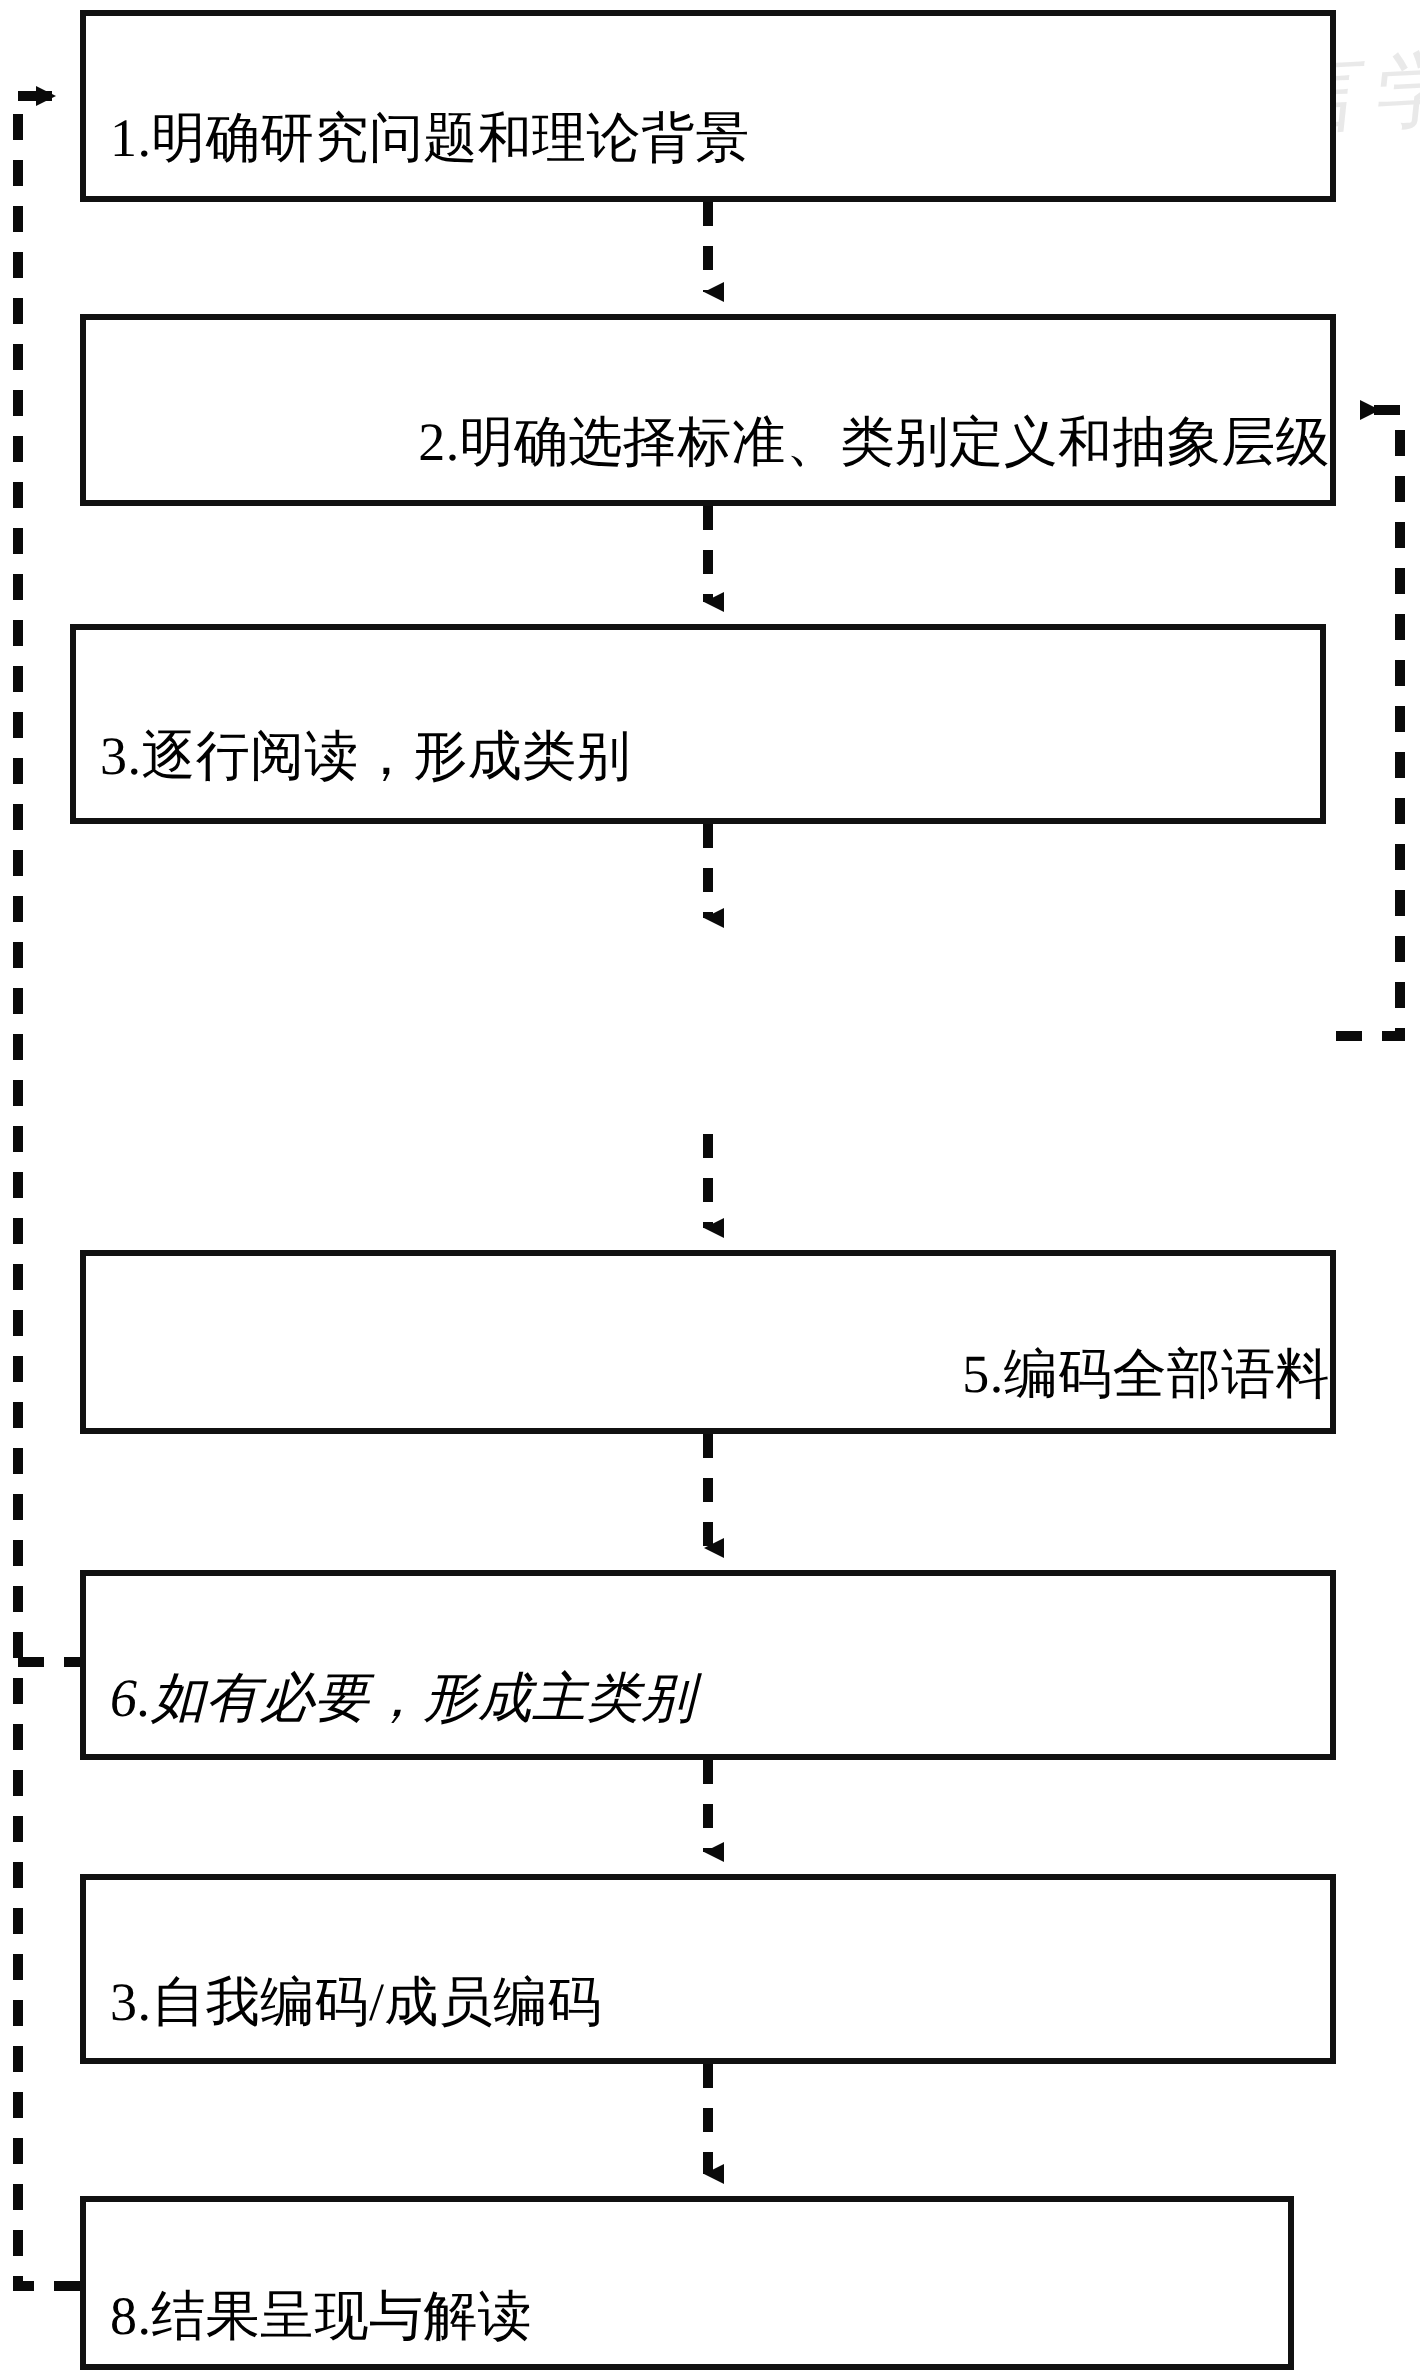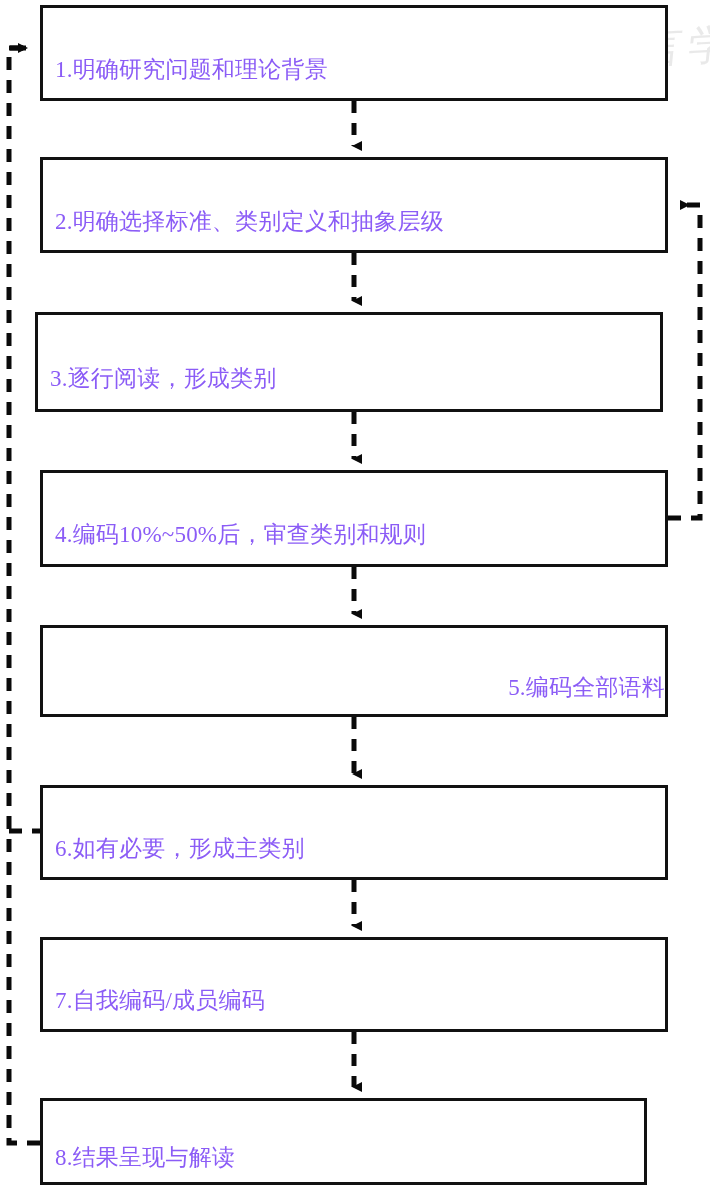--- a/index.html
+++ b/index.html
@@ -21,23 +21,23 @@
     background: #ffffff;
     border: 3px solid #111111;
     display: flex;
     flex-direction: column;
     justify-content: center;
     align-items: flex-start;
     padding-left: 12px;
     z-index: 4;
   }
   .flow-box .line {
-    font-size: 23px;
+    font-size: 27px;
     line-height: 1.32;
-    color: #8b5cf6;
+    color: #000000;
     white-space: nowrap;
     letter-spacing: 0.2px;
     margin-top: 34px;
   }
   .flow-box .line.indent {
     padding-left: 30px;
   }
   .svg-layer {
     position: absolute;
     left: 0;
@@ -113,41 +113,38 @@
 
   <div class="watermark" style="left:452px; top:22px;">
     <div class="wm-seal" style="left:-8px; top:6px;">印</div>
     <div class="wm-text" style="margin-left:44px;">计算语言学</div>
   </div>
 
   <div class="flow-box" style="left:40px; top:5px; width:628px; height:96px;">
     <div class="line">1.明确研究问题和理论背景</div>
   </div>
 
-  <div class="flow-box" style="left:40px; top:157px; width:628px; height:96px;">
+  <div class="flow-box" style="left:40px; top:157px; width:628px; height:96px;align-items:flex-end;">
     <div class="line">2.明确选择标准、类别定义和抽象层级</div>
   </div>
 
   <div class="flow-box" style="left:35px; top:312px; width:628px; height:100px;">
     <div class="line">3.逐行阅读，形成类别</div>
   </div>
 
-  <div class="flow-box" style="left:40px; top:470px; width:628px; height:97px;">
-    <div class="line">4.编码10%~50%后，审查类别和规则</div>
-  </div>
 
   <div class="flow-box" style="left:40px; top:625px; width:628px; height:92px;align-items:flex-end;">
     <div class="line">5.编码全部语料</div>
   </div>
 
-  <div class="flow-box" style="left:40px; top:785px; width:628px; height:95px;">
+  <div class="flow-box" style="left:40px; top:785px; width:628px; height:95px;font-style:italic;">
     <div class="line">6.如有必要，形成主类别</div>
   </div>
 
   <div class="flow-box" style="left:40px; top:937px; width:628px; height:95px;">
-    <div class="line">7.自我编码/成员编码</div>
+    <div class="line">3.自我编码/成员编码</div>
   </div>
 
   <div class="flow-box" style="left:40px; top:1098px; width:607px; height:87px;">
     <div class="line">8.结果呈现与解读</div>
   </div>
 
 </div>
 
 </body></html>

